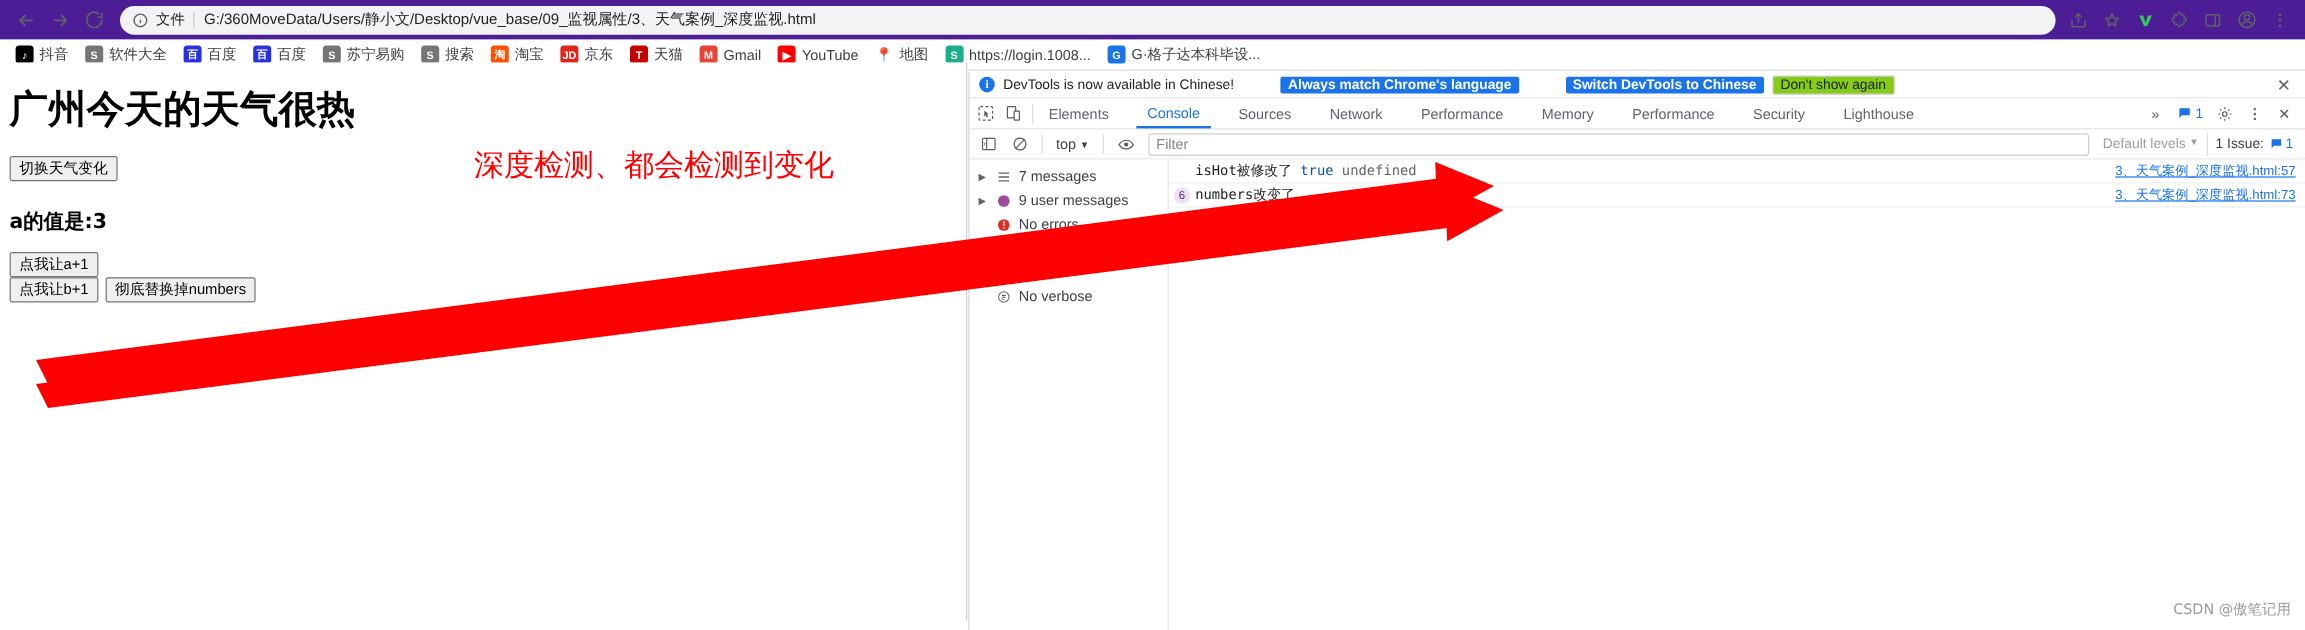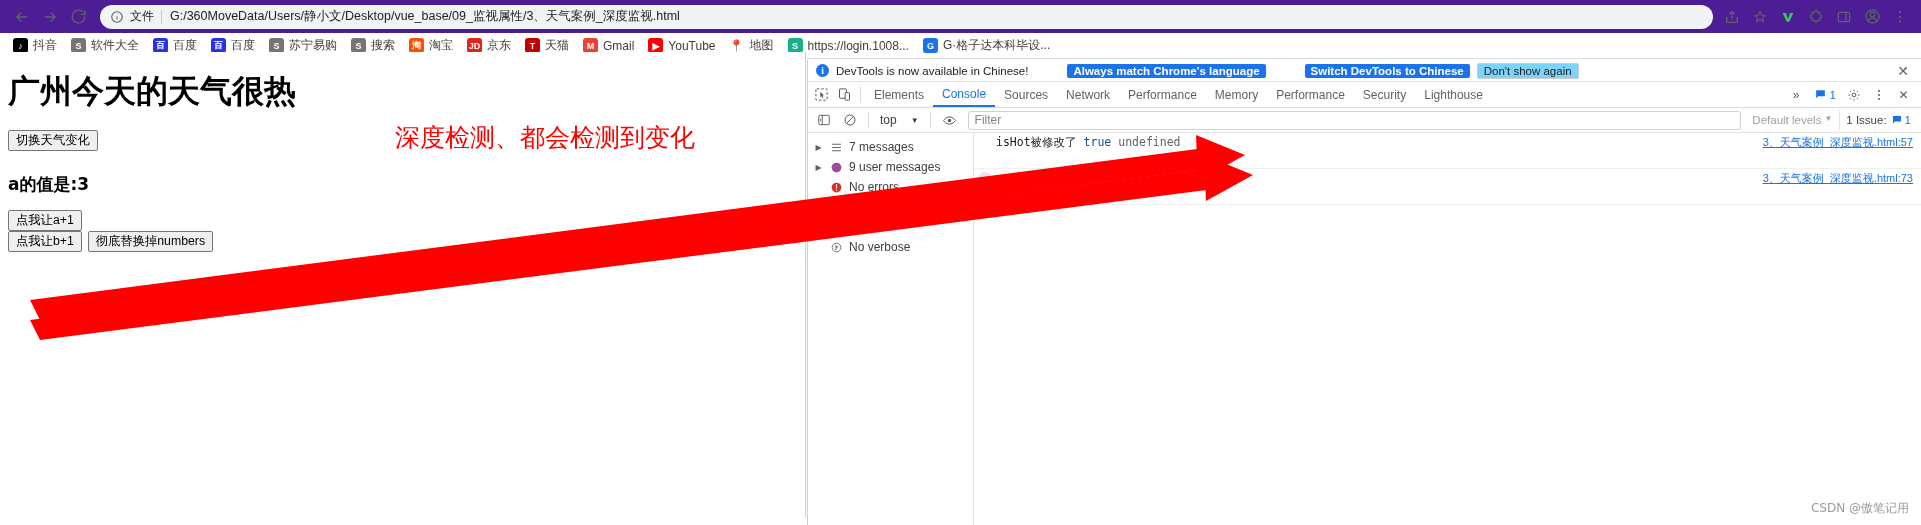--- a/index.html
+++ b/index.html
@@ -166,21 +166,21 @@
   }
   .notif-btn-primary {
     background:#1a73e8; color:#fff;
     font-size:11.5px; font-weight:bold;
     padding:1px 6px;
     border-radius:2px;
     white-space:nowrap;
     margin-left:32px;
   }
   .notif-btn-plain {
-    background:#7dd3fc; color:#202124;
+    background:#84cc16; color:#202124;
     font-size:11.5px;
     padding:1px 6px;
     border:1px solid #cdcdcd;
     border-radius:2px;
     white-space:nowrap;
   }
   .notif-close {
     margin-left:auto;
     color:#5f6368; font-size:14px;
     padding:0 4px;
@@ -222,21 +222,21 @@
   .dt-filterbar {
     height:25px; flex:none;
     display:flex; align-items:center;
     border-bottom:1px solid #e5e5e5;
     background:#fff;
     padding:0 4px;
     font-size:12px;
     gap:3px;
   }
   .ctx-select {
-    display:flex; align-items:center; gap:14px;
+    display:flex; align-items:center; gap:3px;
     color:#3c4043; font-size:12px;
     padding:1px 4px;
   }
   .filter-input {
     flex:1 1 auto; min-width:0;
     height:19px;
     border:1px solid #d0d0d0;
     border-radius:3px;
     font-size:12px;
     color:#80868b;
@@ -283,21 +283,21 @@
     width:9px; flex:none; color:#5f6368; font-size:8px;
     display:flex; align-items:center; justify-content:center;
   }
   .side-row .sic { width:14px; flex:none; display:flex; align-items:center; justify-content:center; }
 
   .dt-console { flex:1 1 auto; background:#fff; overflow:hidden; min-width:0; }
   .log-row {
     display:flex; align-items:flex-start;
     min-height:19px;
     border-bottom:1px solid #f0f0f0;
-    padding:2px 8px 18px 0;
+    padding:2px 8px 2px 0;
     font-family:"DejaVu Sans Mono","Liberation Mono",monospace;
     font-size:11.5px;
     color:#202124;
   }
   .log-gutter { width:22px; flex:none; display:flex; align-items:center; justify-content:center; padding-top:1px; }
   .count-badge {
     min-width:14px; height:14px;
     border-radius:7px;
     background:#efe1f5;
     color:#5a2a74;
@@ -513,21 +513,21 @@
           <path d="M10 8l6 5-2.6.6 1.7 3-1.6.8-1.7-3-1.8 1.9z" fill="currentColor" stroke="none"></path>
         </svg>
     </div>
     <div class="dt-toolicon">
       <svg width="15" height="15" viewBox="0 0 24 24" fill="none" stroke="currentColor" stroke-width="1.6">
           <rect x="4" y="3" width="11" height="15" rx="1"></rect>
           <rect x="13" y="9" width="7" height="12" rx="1" fill="#fff"></rect>
         </svg>
     </div>
     <div class="dt-vsep"></div>
-    <div id="dt-tabs" style="display:flex;align-items:flex-end;">
+    <div id="dt-tabs" style="display:flex;align-items:flex-end;gap:14px;">
         <div class="dt-tab">
           <span>Elements</span>
         </div>
         <div class="dt-tab active">
           <span>Console</span>
         </div>
         <div class="dt-tab">
           <span>Sources</span>
         </div>
         <div class="dt-tab">

